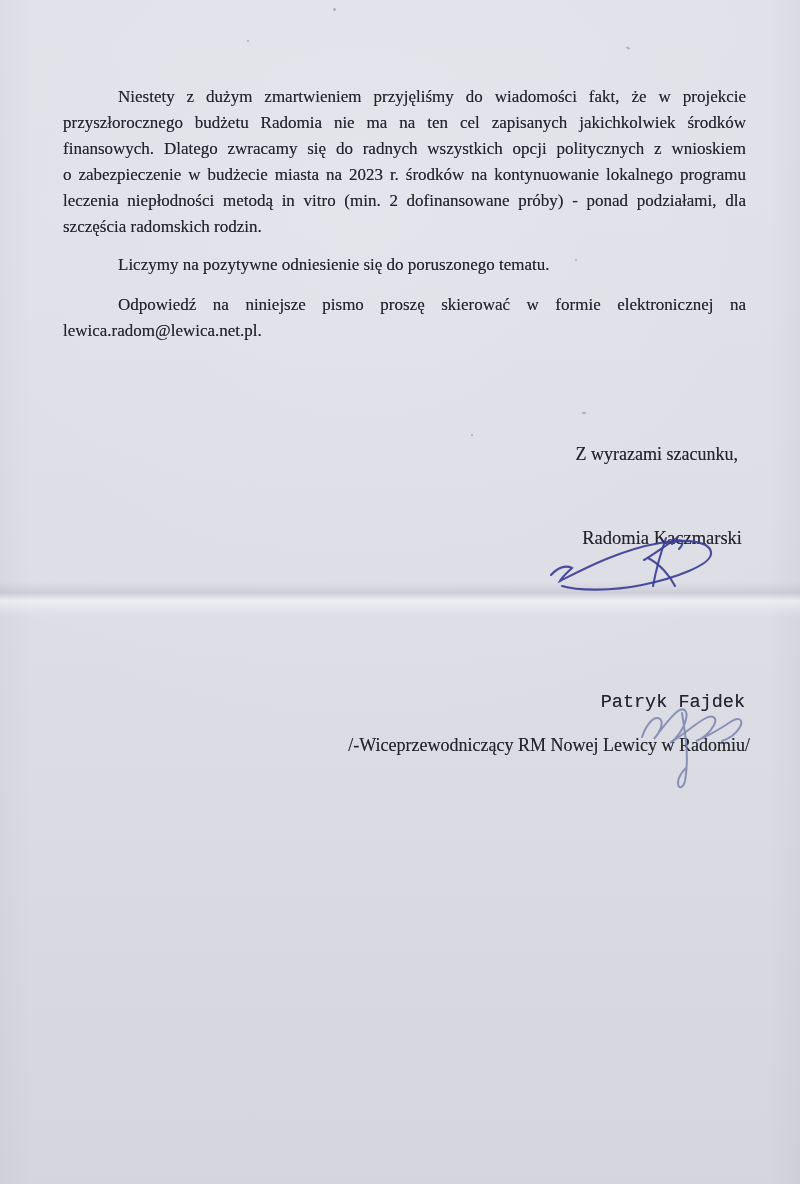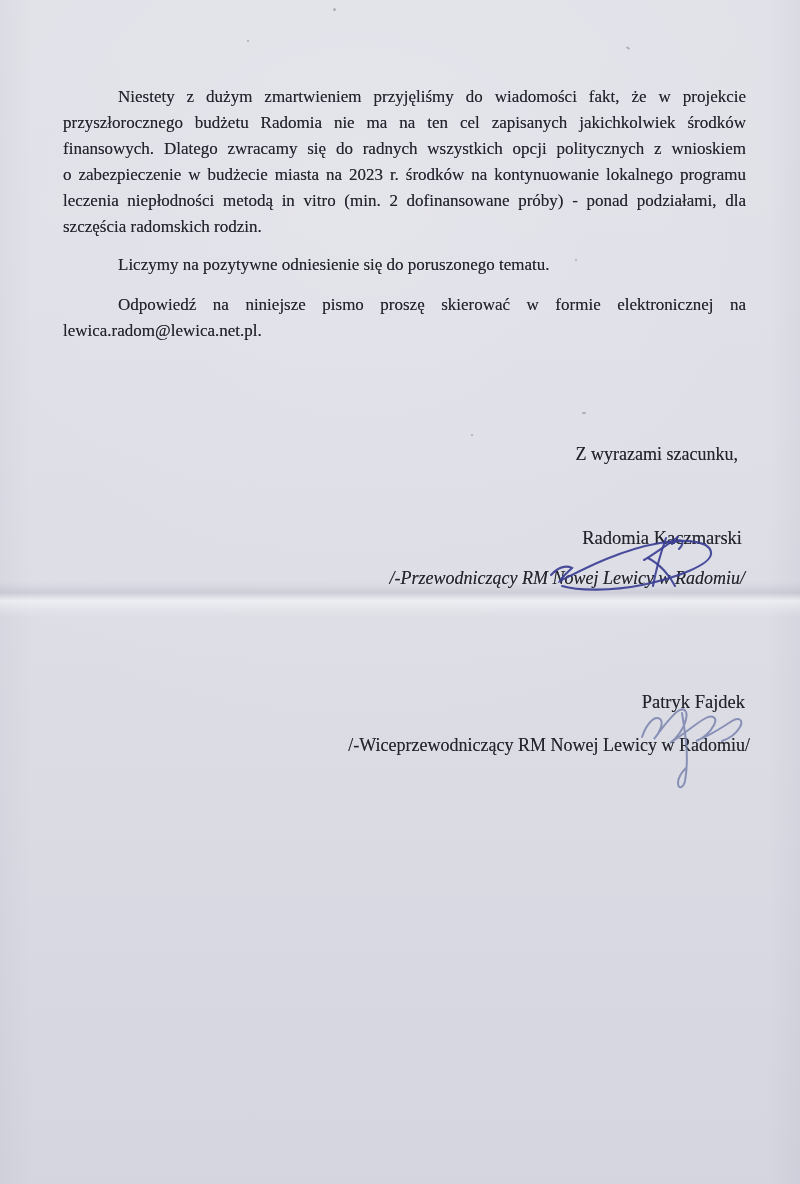--- a/index.html
+++ b/index.html
@@ -56,21 +56,21 @@
     z-index: 2;
   }
   .sig-title {
     position: absolute;
     font-size: 18px;
     text-shadow: 0 0 0.5px rgba(32,33,44,0.5);
     z-index: 2;
   }
   .name-1 { top: 528px; right: 58px; }
   .title-1 { top: 568px; right: 55px; font-style: italic; }
-  .name-2 { top: 692px; right: 55px; }
+  .name-2 { top: 692px; right: 55px; font-family: Liberation Mono, monospace; }
   .title-2 { top: 735px; right: 50px; }
 
   .sig-svg { position: absolute; z-index: 3; }
   .sig-1 { left: 548px; top: 534px; width: 175px; height: 68px; color: var(--signature1, #3c3f95); }
   .sig-2 { left: 636px; top: 697px; width: 118px; height: 95px; color: var(--signature2, #7b83ae); opacity: 0.85; }
   .sig-svg path { fill: none; stroke: currentColor; stroke-linecap: round; }
   .sig-1 path { stroke-width: 2.1; opacity: 0.92; }
   .sig-2 path { stroke-width: 2; }
 
   .crease {
@@ -128,21 +128,20 @@
   <div class="closing">Z wyrazami szacunku,</div>
 
   <div class="sig-name name-1">Radomia Kaczmarski</div>
   <svg class="sig-svg sig-1" viewBox="0 0 175 68" aria-hidden="true">
     <path d="M 3,41 C 10,33 18,31 24,34 C 20,38 14,43 12,47 C 30,38 70,16 112,9 C 140,4 164,8 163,20 C 162,31 128,44 94,51 C 64,57 30,57 14,52"></path>
     <path d="M 118,4 C 113,18 108,36 105,52"></path>
     <path d="M 96,26 C 106,20 120,10 130,3"></path>
     <path d="M 100,24 C 112,30 122,42 127,52"></path>
     <path d="M 124,10 C 132,3 139,7 131,15"></path>
   </svg>
-  <div class="sig-title title-1">/-Przewodniczący RM Nowej Lewicy w Radomiu/</div>
 
   <div class="sig-name name-2">Patryk Fajdek</div>
   <svg class="sig-svg sig-2" viewBox="0 0 118 95" aria-hidden="true">
     <path d="M 6,40 C 10,28 18,18 24,22 C 28,25 24,36 18,42 C 24,34 34,20 42,14 C 48,10 52,14 50,22 C 48,32 40,42 34,46 C 44,40 58,28 68,22 C 76,17 82,20 78,28 C 74,36 66,42 60,44 C 70,40 84,32 96,24 C 102,20 108,22 104,30 C 100,37 92,42 86,44"></path>
     <path d="M 46,16 C 50,40 53,62 49,84 C 47,92 42,92 42,86 C 42,80 46,75 50,71"></path>
   </svg>
   <div class="sig-title title-2">/-Wiceprzewodniczący RM Nowej Lewicy w Radomiu/</div>
 
   <div class="crease"></div>
 

